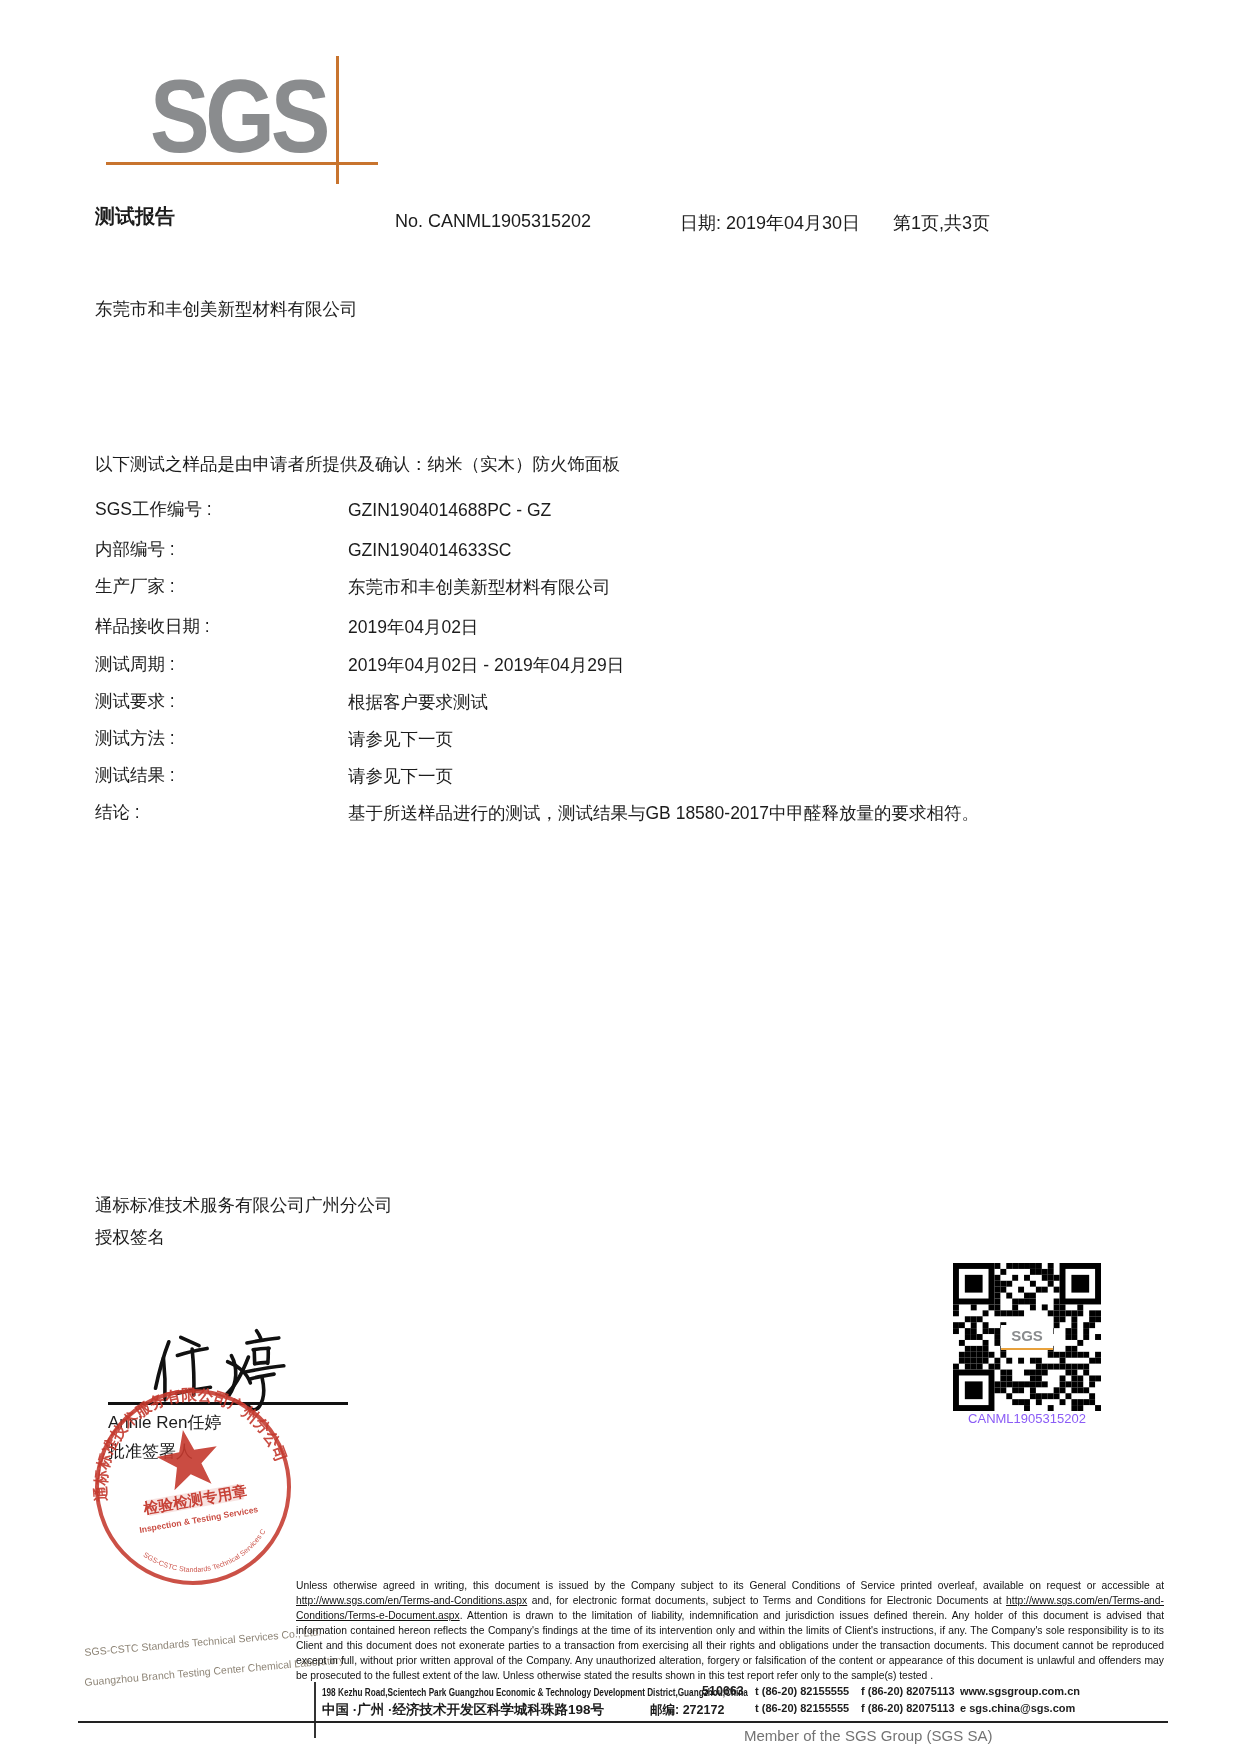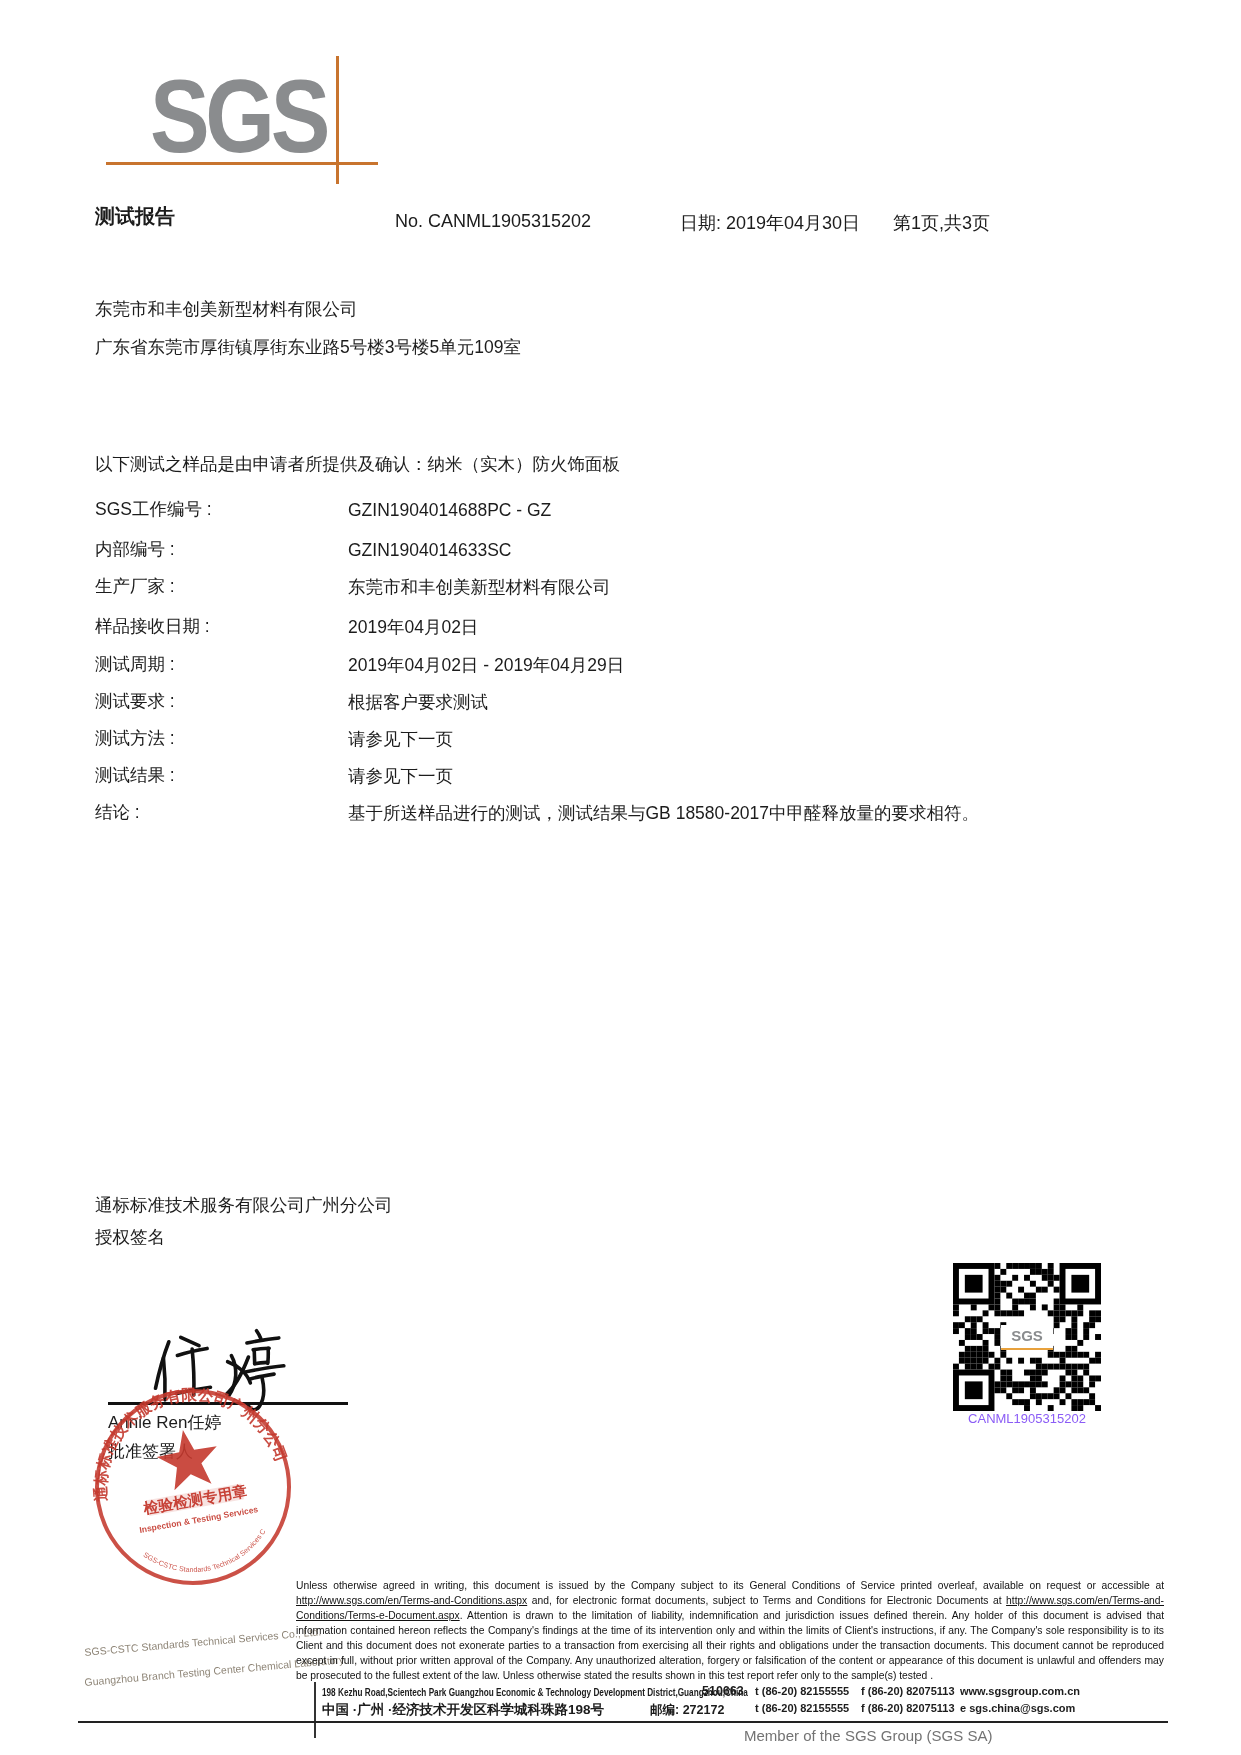--- a/index.html
+++ b/index.html
@@ -77,21 +77,20 @@
     <div class="logo-hline"></div>
     <div class="logo-vline"></div>
   </div>
 
   <div class="report-title">测试报告</div>
   <div class="report-no">No. CANML1905315202</div>
   <div class="report-date">日期: 2019年04月30日</div>
   <div class="report-page">第1页,共3页</div>
 
   <div class="applicant-name body-text">东莞市和丰创美新型材料有限公司</div>
-  <div class="applicant-addr body-text">广东省东莞市厚街镇厚街东业路5号楼3号楼5单元109室</div>
 
   <div class="sample-stmt body-text">以下测试之样品是由申请者所提供及确认：纳米（实木）防火饰面板</div>
 
   <div class="row" style="top:497px">
     <span class="lbl">SGS工作编号 :</span>
     <span class="val">GZIN1904014688PC - GZ</span>
   </div>
   <div class="row" style="top:537px">
     <span class="lbl">内部编号 :</span>
     <span class="val">GZIN1904014633SC</span>

